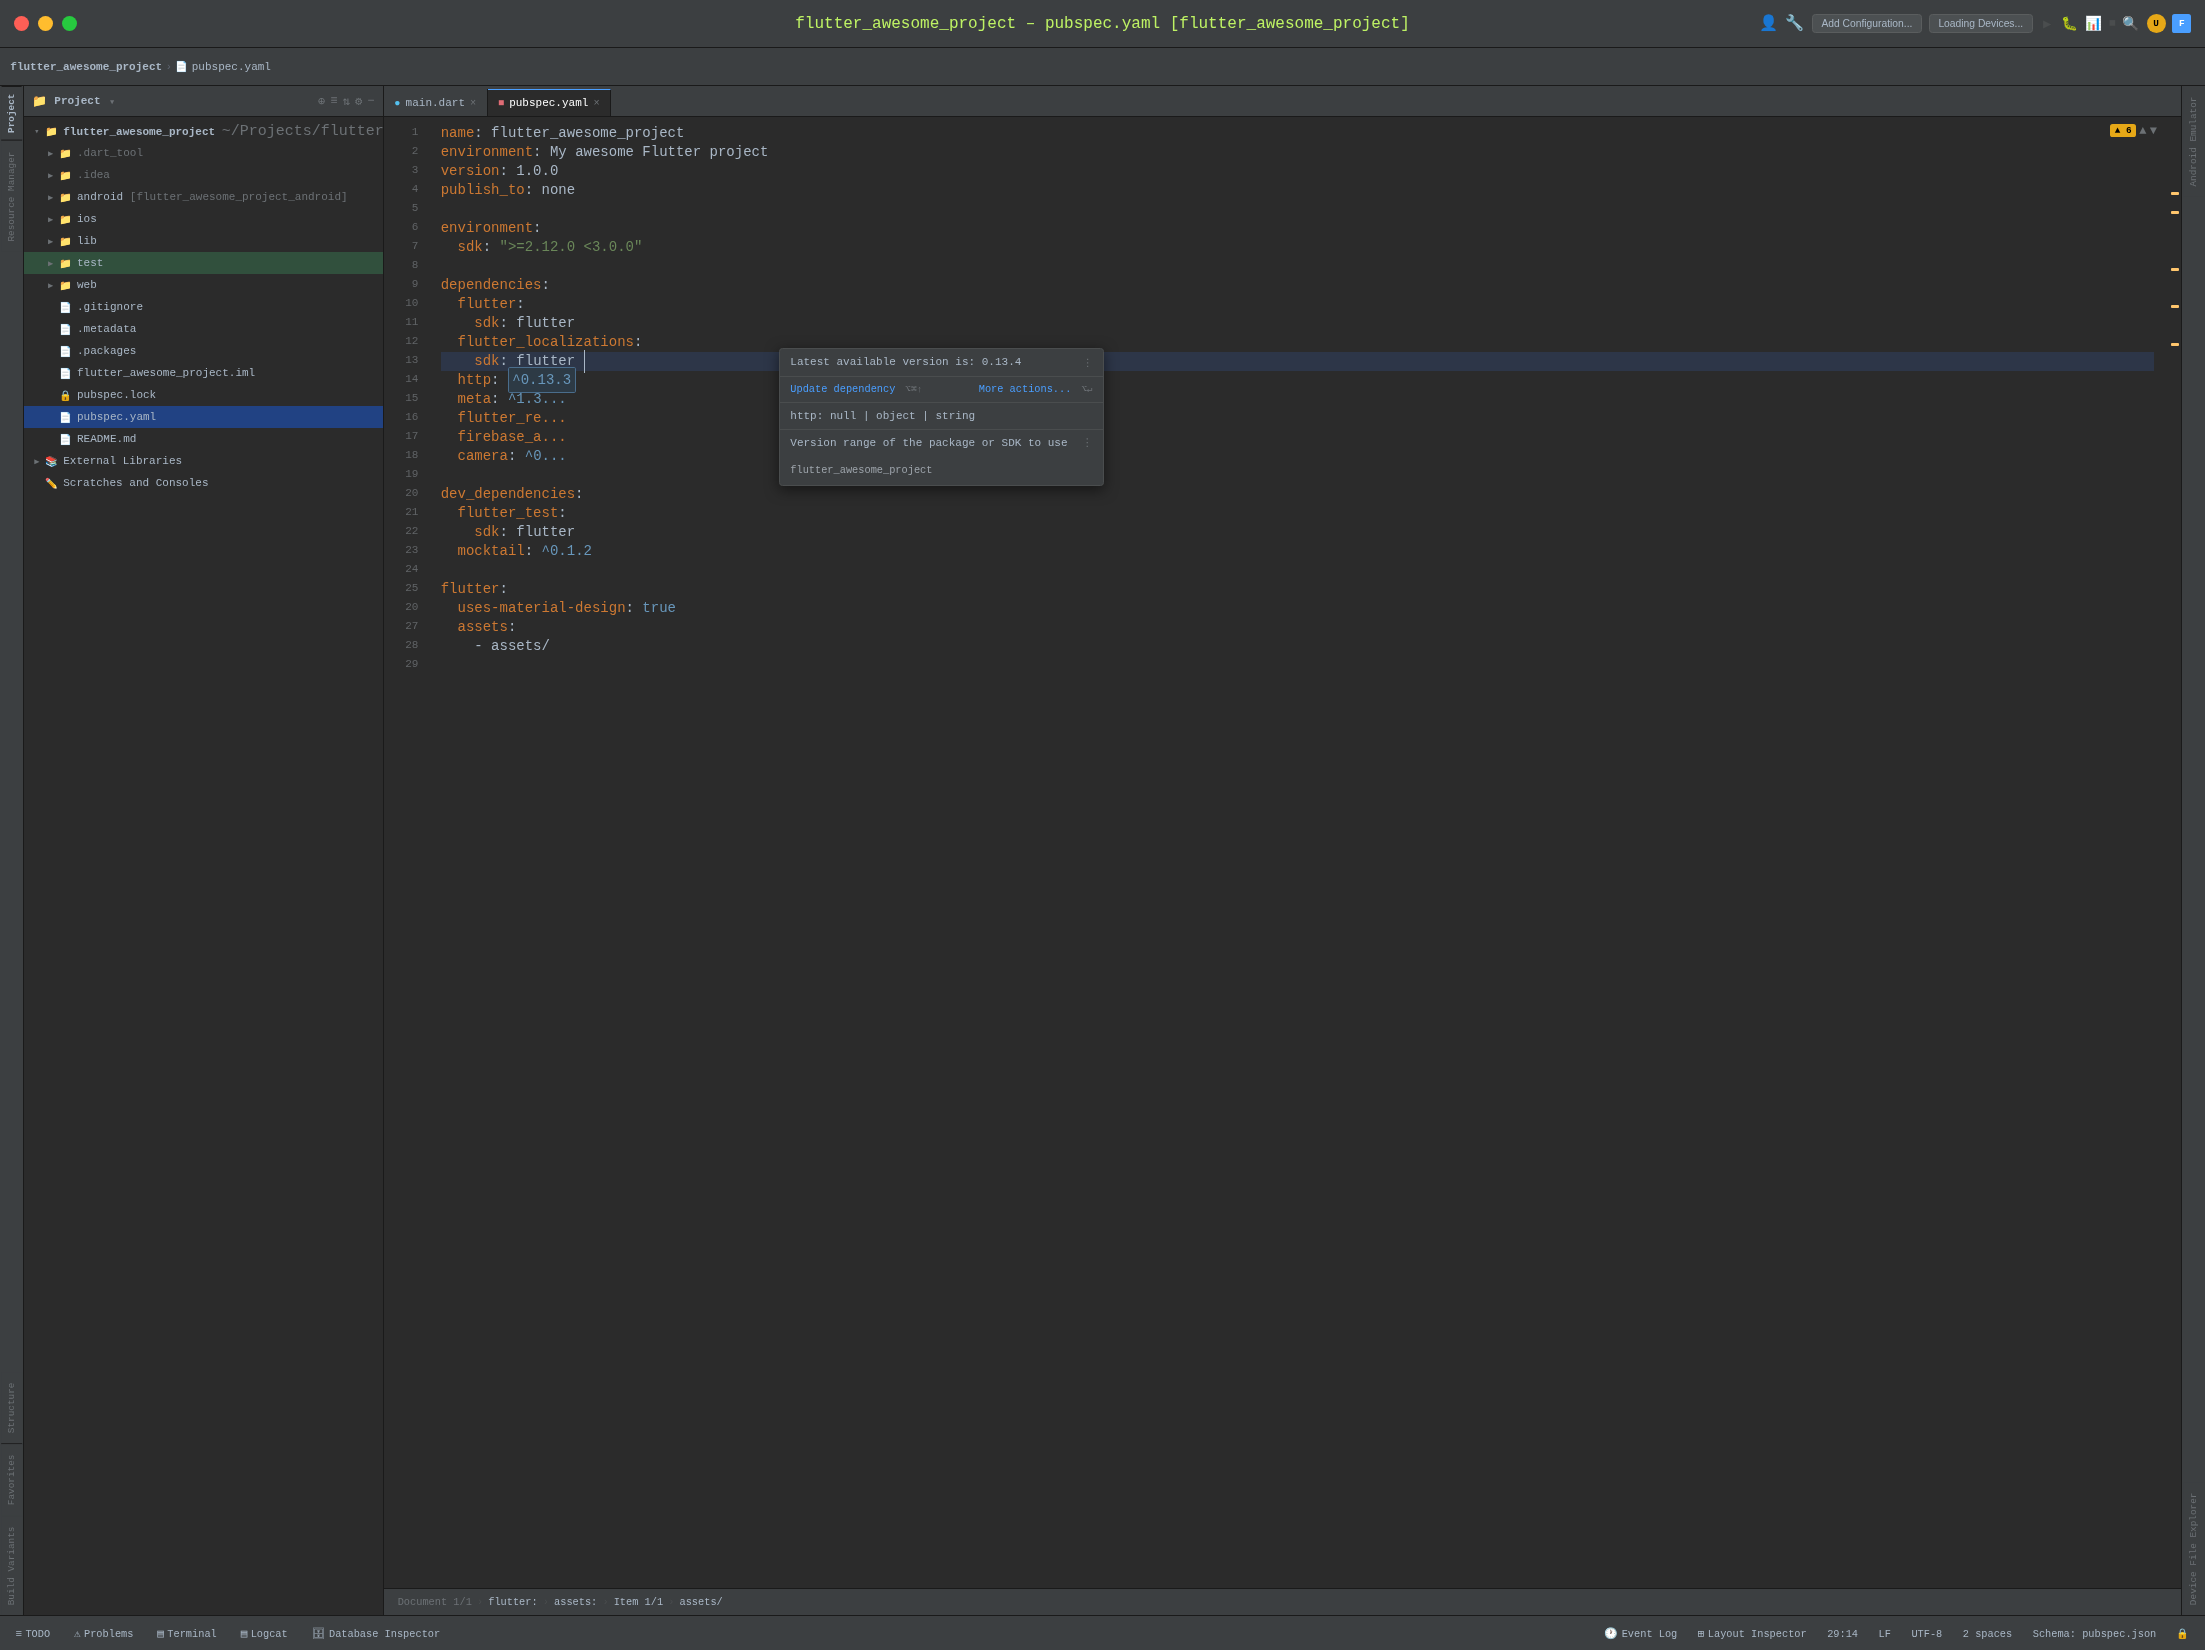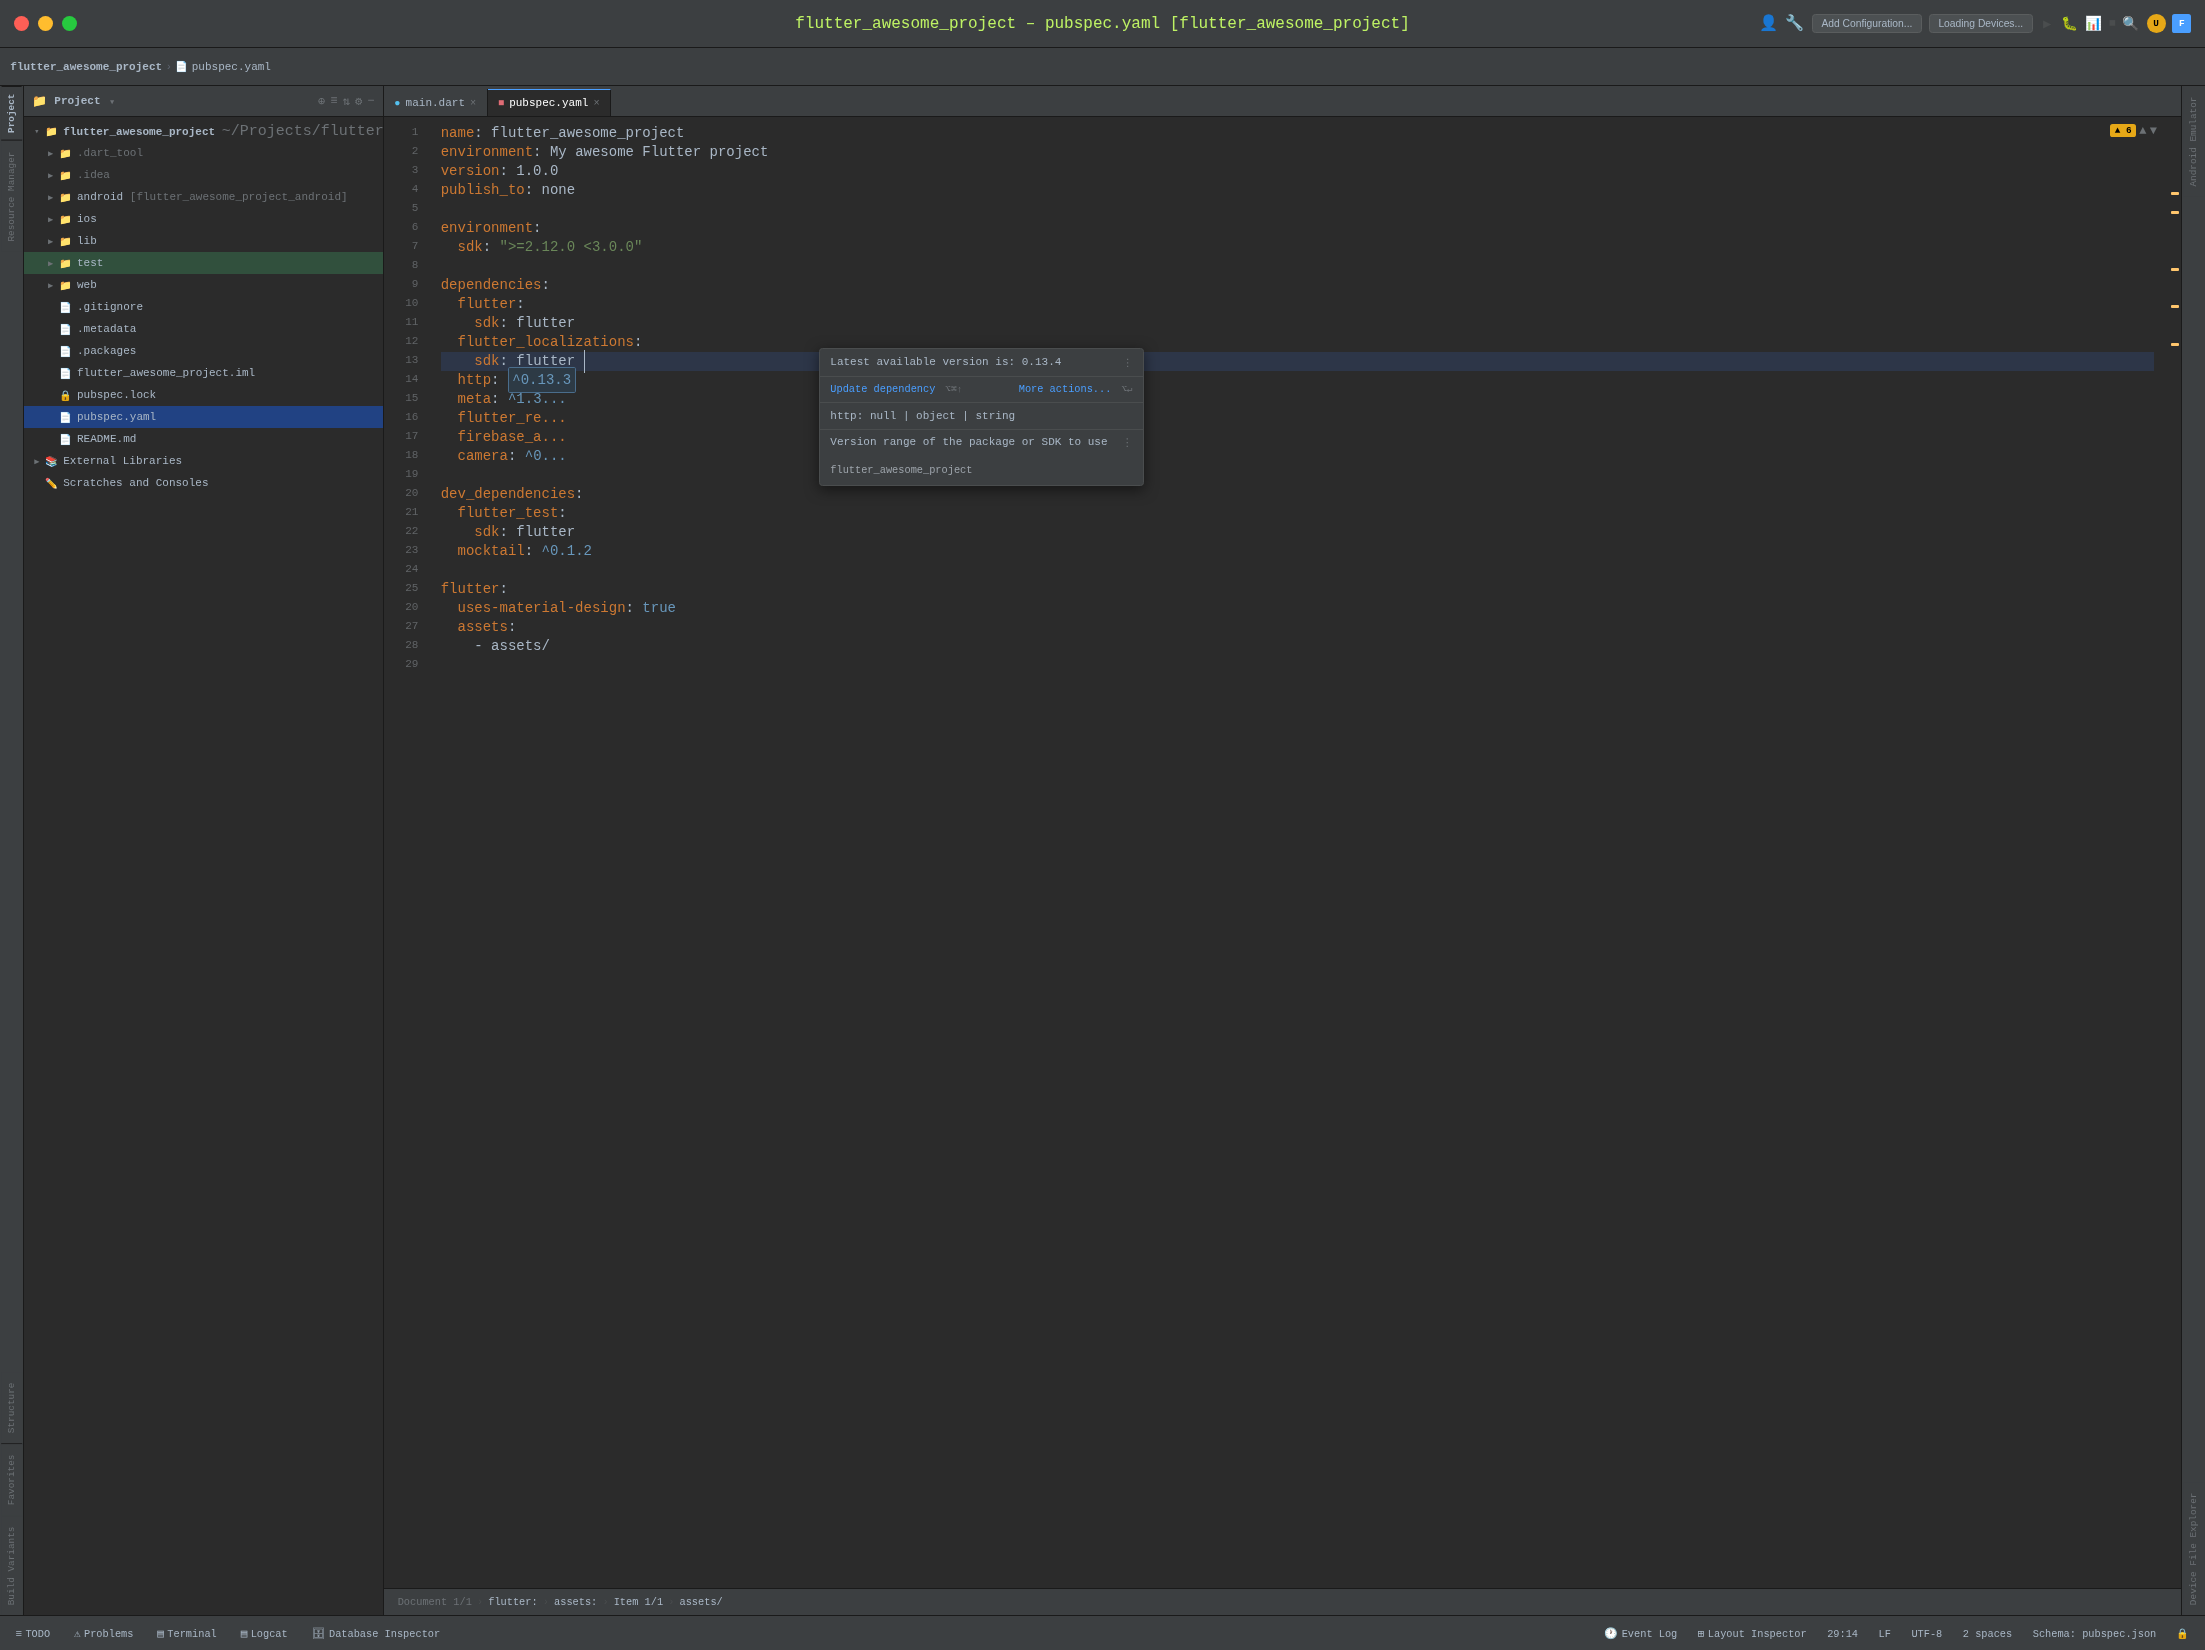--- a/index.html
+++ b/index.html
@@ -284,21 +284,21 @@
       background: #2d3a45;
       border: 0.9px solid #4a6d8c;
       padding: 0.9px 3.4px;
       border-radius: 1.7px;
     }
 
     
     .autocomplete-popup {
       position: absolute;
       top: 231px;
-      left: 435px;
+      left: 395px;
       width: 325px;
       background: #3c3f41;
       border: 0.9px solid #4a4d4e;
       border-radius: 3.4px;
       box-shadow: 0 3.4px 13.7px rgba(0,0,0,0.5);
       z-index: 100;
     }
     .popup-header {
       padding: 6.8px 10.3px;
       display: flex;
@@ -323,20 +323,21 @@
     }
     .popup-divider {
       height: 0.9px;
       background: #4a4d4e;
     }
     .popup-row {
       padding: 6.8px 10.3px;
       font-size: 11px;
       color: #a9b7c6;
       display: flex;
+      align-items: center;
       justify-content: space-between;
     }
     .popup-desc {
       padding: 6.8px 10.3px;
       font-size: 10.3px;
       color: #9da4ab;
       line-height: 1.5;
     }
     .popup-more-icon {
       color: #6c7175;

